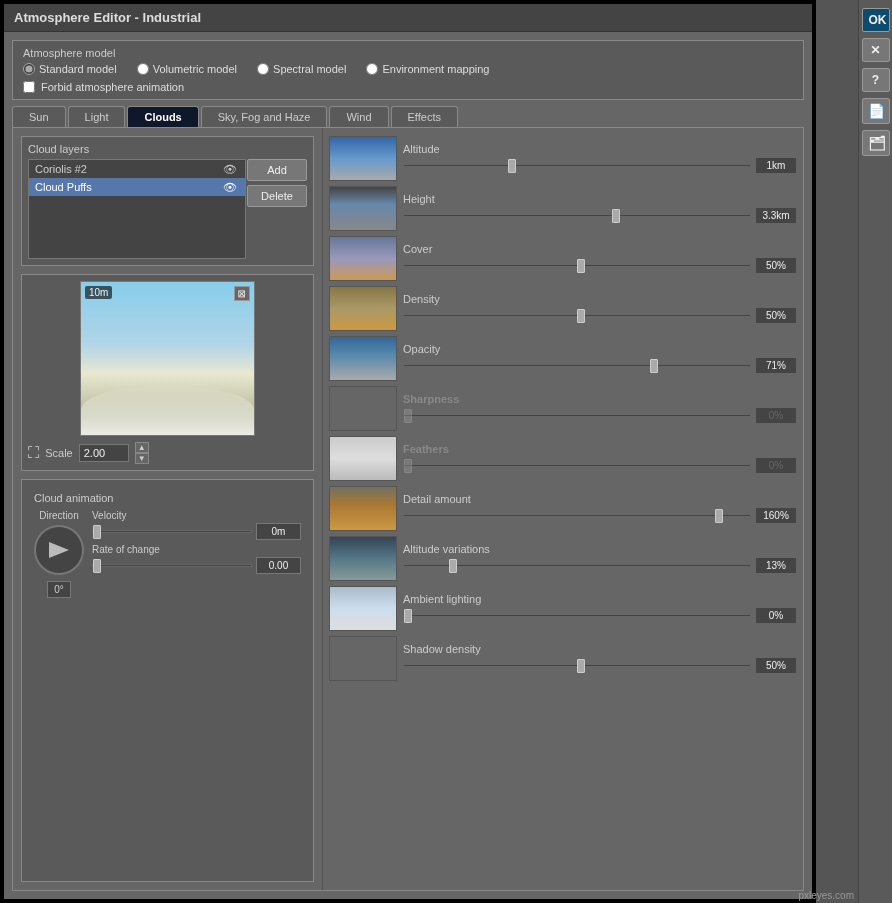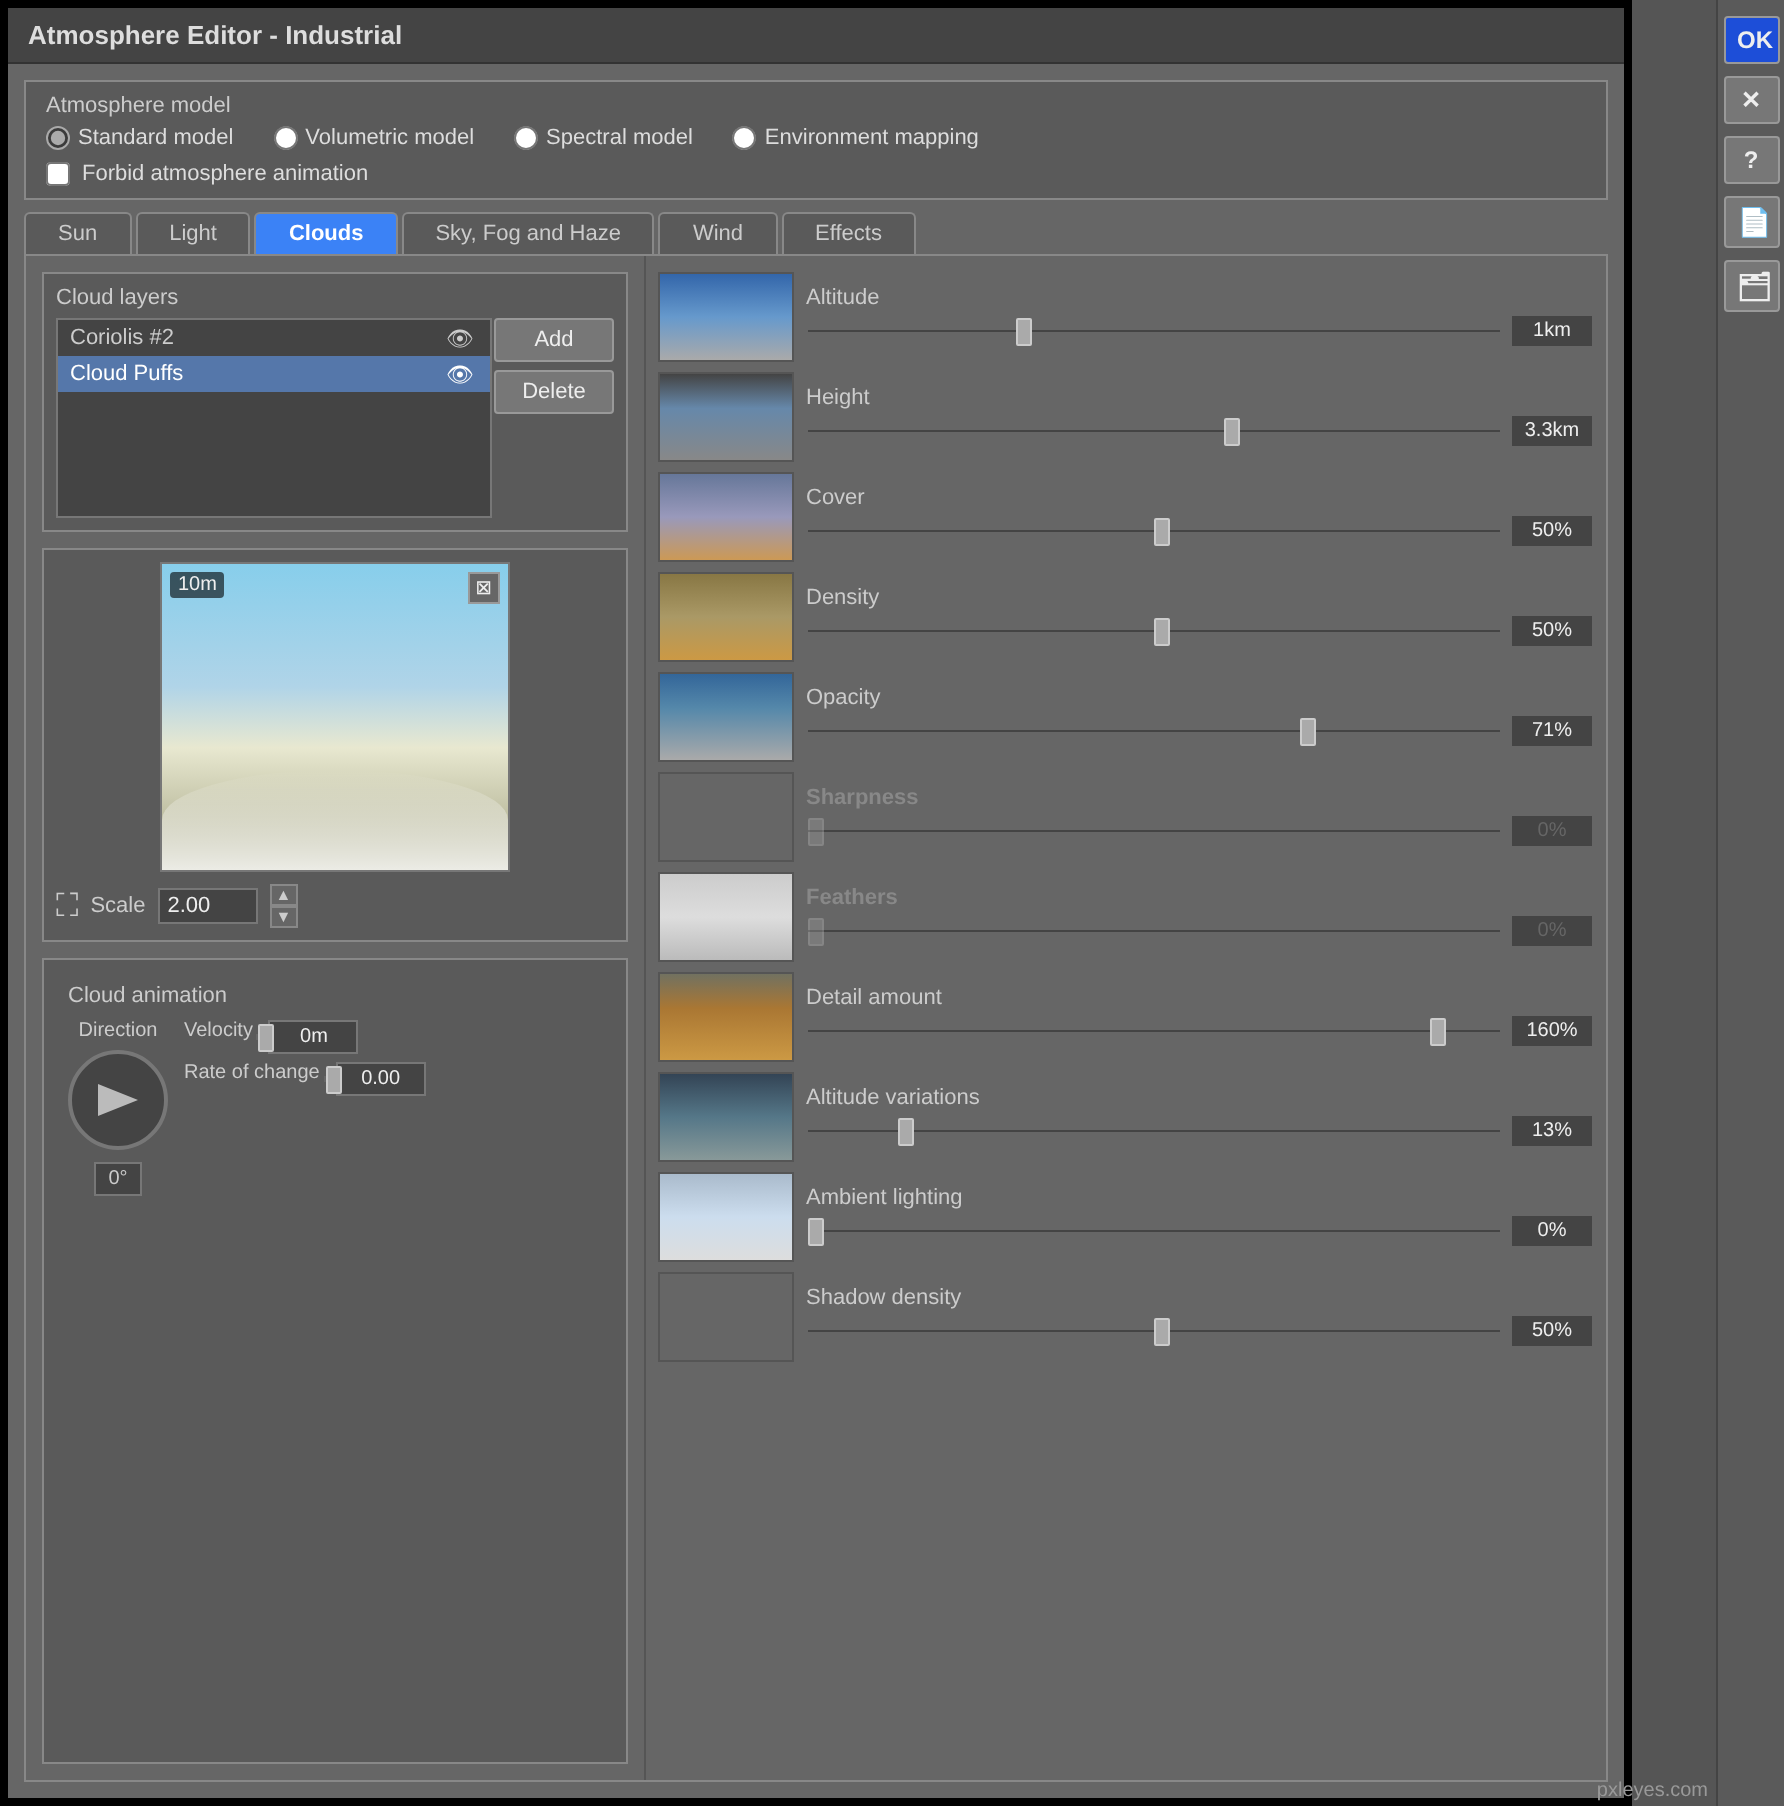--- a/index.html
+++ b/index.html
@@ -75,21 +75,21 @@
       padding: 4px 16px;
       background: #5a5a5a;
       border: 1px solid #888;
       border-bottom: none;
       color: #ccc;
       font-size: 11px;
       cursor: pointer;
       border-radius: 3px 3px 0 0;
     }
     .tab.active {
-      background: #3b82f6;
+      background: #0f172a;
       color: #fff;
       font-weight: bold;
     }
     .left-panel {
       width: 310px;
       min-width: 310px;
       display: flex;
       flex-direction: column;
       padding: 8px;
       gap: 8px;
@@ -260,21 +260,21 @@
       margin-top: 2px;
     }
     .velocity-section {
       flex: 1;
       display: flex;
       flex-direction: column;
       gap: 4px;
     }
     .vel-row {
       display: flex;
-      flex-direction: row;
+      flex-direction: column;
       gap: 2px;
     }
     .vel-label {
       color: #ccc;
       font-size: 10px;
     }
     .vel-input-row {
       display: flex;
       align-items: center;
       gap: 4px;
@@ -411,21 +411,21 @@
       border: 1px solid #999;
       color: #eee;
       font-size: 12px;
       font-weight: bold;
       padding: 4px 6px;
       cursor: pointer;
       width: 28px;
       text-align: center;
       border-radius: 2px;
     }
-    .ok-btn.green { background: #1d4ed8; }
+    .ok-btn.green { background: #0c4a6e; }
     .tabs-and-panel {
       flex: 1;
       display: flex;
       flex-direction: column;
     }
     .main-body {
       flex: 1;
       display: flex;
       flex-direction: row;
       background: #666;

